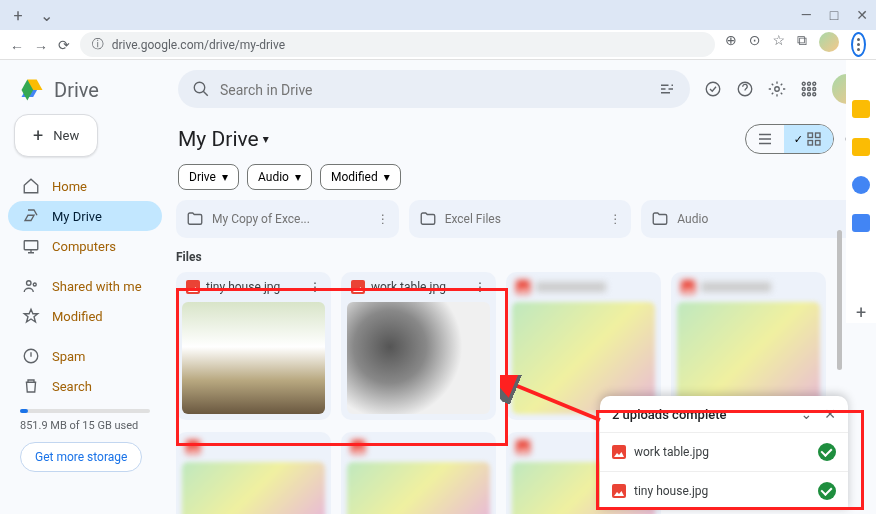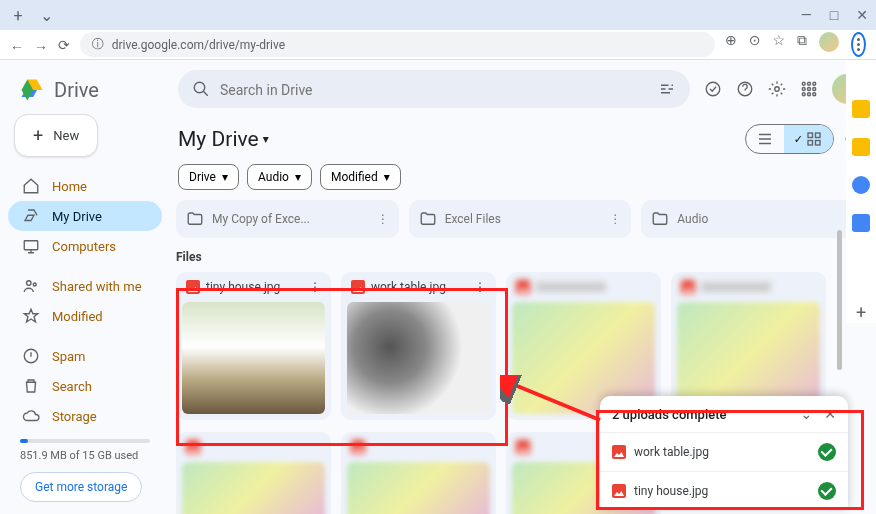--- a/index.html
+++ b/index.html
@@ -165,26 +165,20 @@
             <path d="M12 7v6M12 17h0"></path>
           </svg>
           <span>Spam</span>
         </li>
       <li class="nav-item">
           <svg viewBox="0 0 24 24">
             <path d="M5 7h14M8 7V4h8v3M6 7l1 13h10l1-13"></path>
           </svg>
           <span>Search</span>
         </li>
-      <li class="nav-item">
-          <svg viewBox="0 0 24 24">
-            <path d="M7 18a5 5 0 010-10 6 6 0 0111 2 4 4 0 011 8z"></path>
-          </svg>
-          <span>Storage</span>
-        </li>
     </ul>
     <div class="storage">
       <div class="storage-bar"></div>
       <div class="storage-text">851.9 MB of 15 GB used</div>
       <button class="more-storage">Get more storage</button>
     </div>
   </div>
 
   <div class="content">
     <div class="header-bar">

